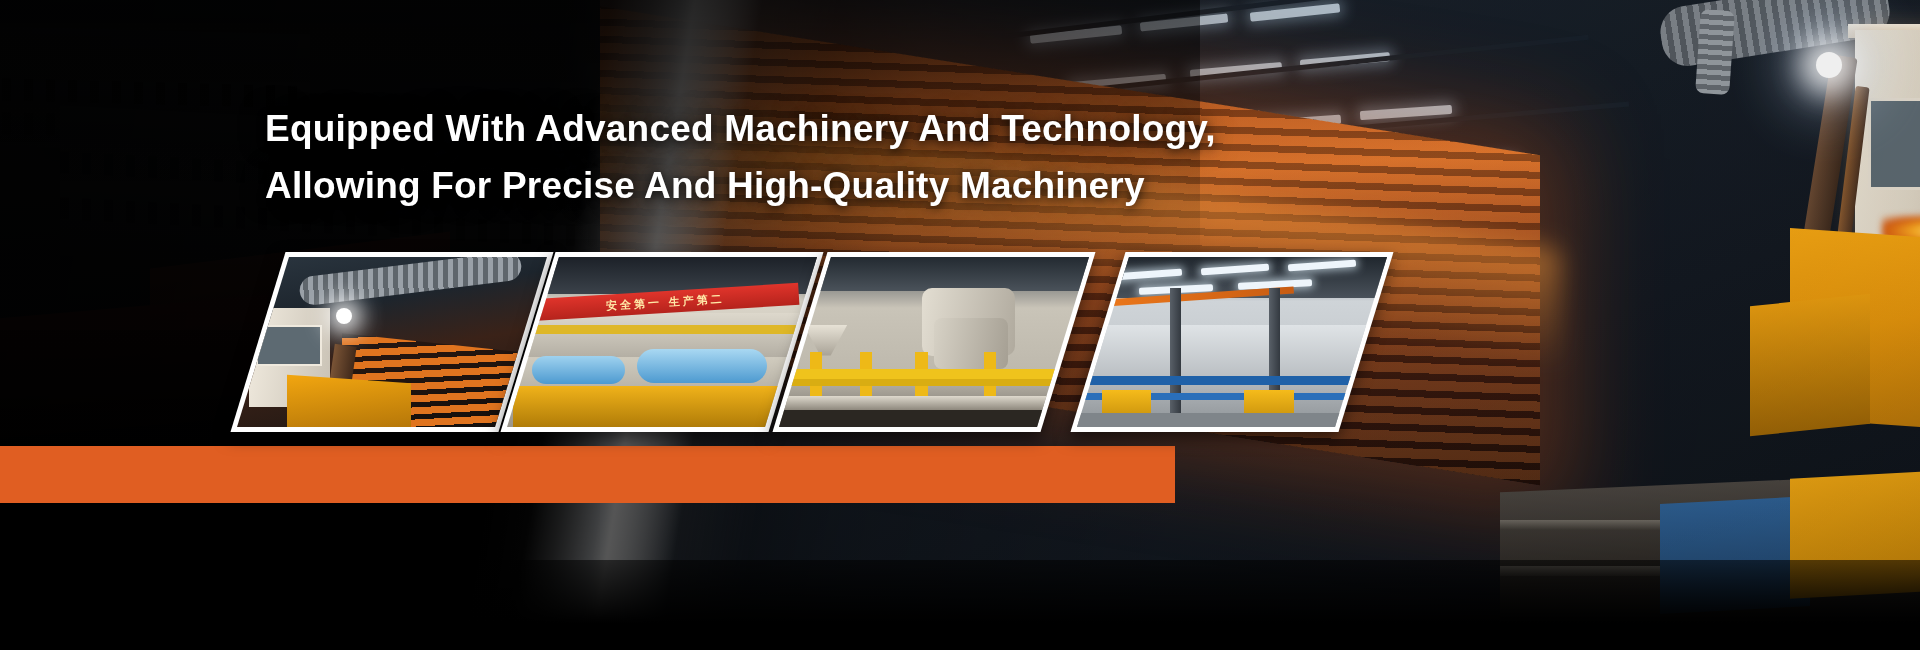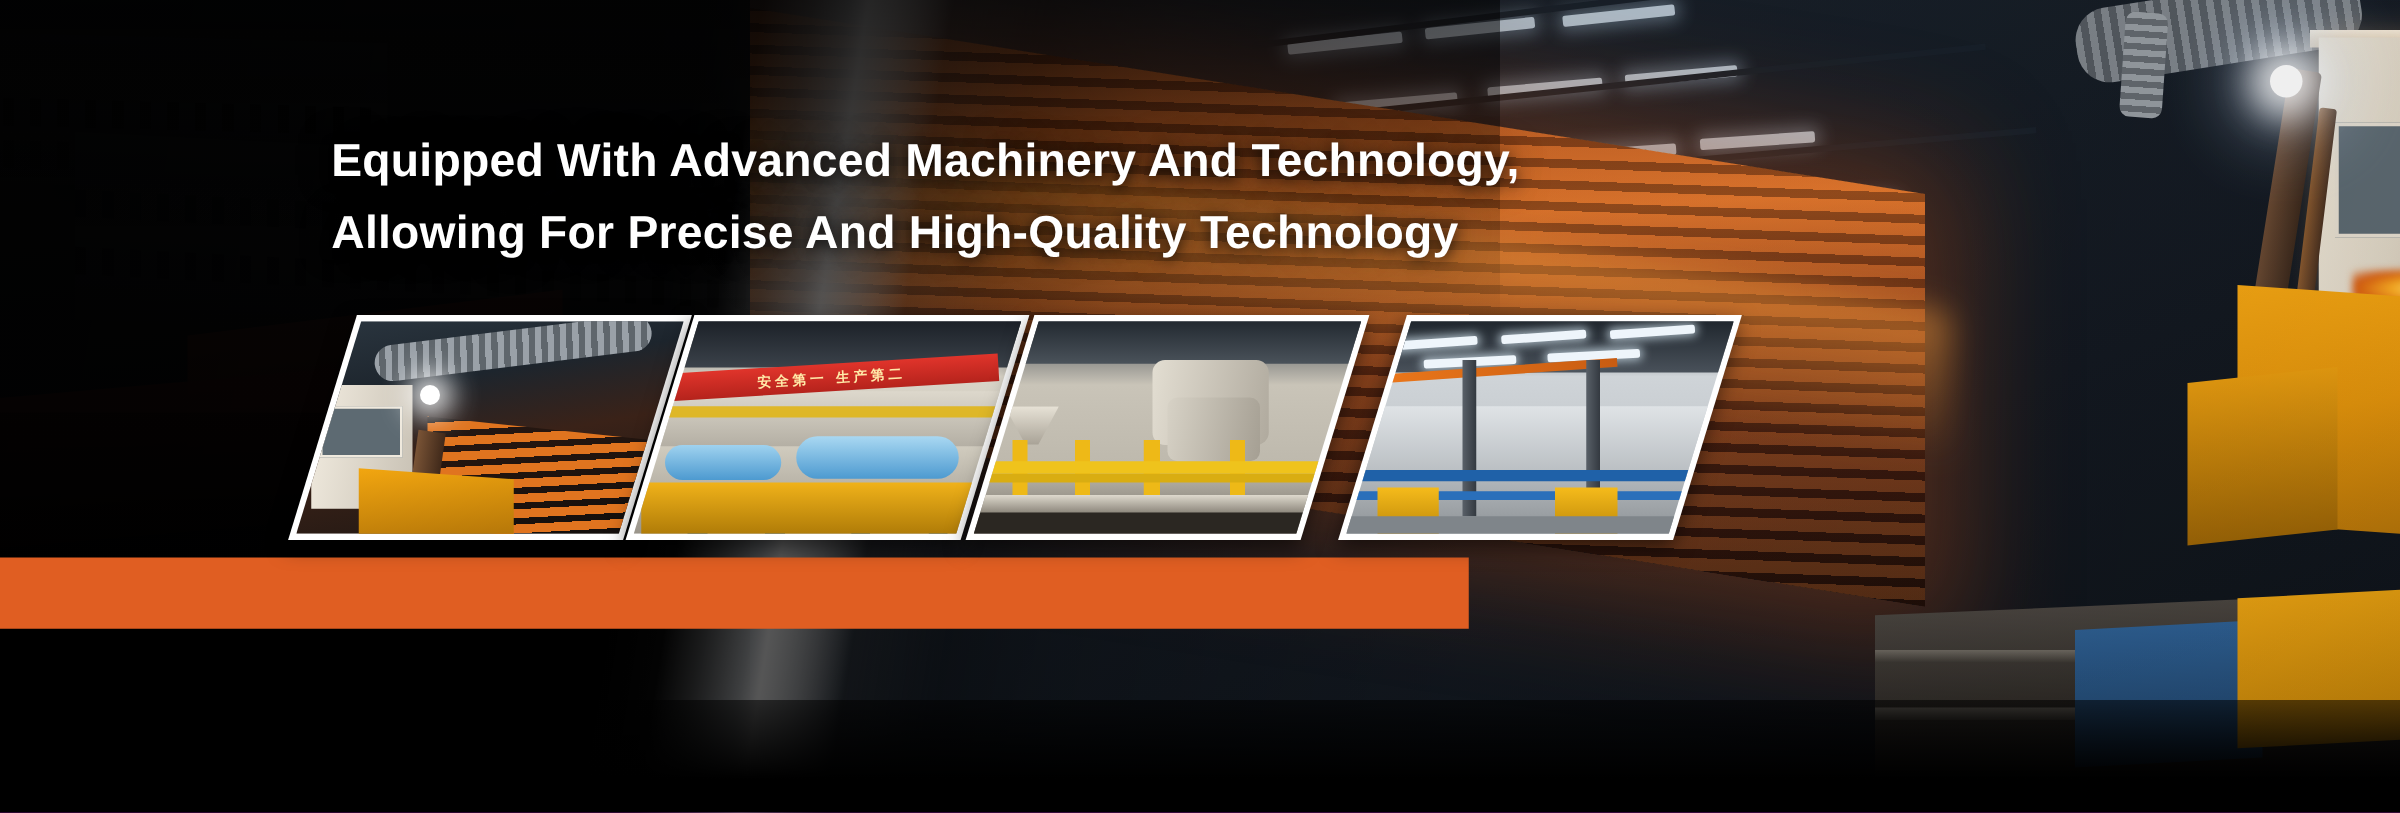--- a/index.html
+++ b/index.html
@@ -1,18 +1,18 @@
 <!DOCTYPE html>
 <html style="--accent: #e05e22;"><head>
 <meta charset="utf-8">
 <style>
   html,body{margin:0;padding:0;background:#000;}
   body{width:1920px;height:650px;overflow:hidden;font-family:"Liberation Sans",sans-serif;}
 
-  .banner{position:relative;width:1920px;height:650px;overflow:hidden;background:#a21caf;}
+  .banner{position:relative;width:1920px;height:650px;overflow:hidden;background:#1d4ed8;}
 
   
   .bg-left{position:absolute;left:0;top:0;width:720px;height:650px;overflow:hidden;
     background:linear-gradient(175deg,#1b1d22 0%,#121316 28%,#0c0c0e 60%,#070708 100%);}
   .bg-left .sky{position:absolute;left:0;top:0;width:100%;height:150px;
     background:linear-gradient(180deg,#23262b 0%,#191b1f 60%,#141519 100%);}
   .bg-left .treeline{position:absolute;left:0;top:108px;width:100%;height:70px;
     background:
       radial-gradient(ellipse 40px 26px at 60px 40px,#0e1610 0%,transparent 70%),
       radial-gradient(ellipse 36px 30px at 140px 36px,#101a12 0%,transparent 70%),
@@ -281,21 +281,21 @@
   <div class="veil"></div>
   <div class="veil-top"></div>
   <div class="fg-dark"></div>
 
   <div class="orange-band">
     <div class="fill"></div>
   </div>
 
   <div class="headline">
     <div class="line">Equipped With Advanced Machinery And Technology,</div>
-    <div class="line">Allowing For Precise And High-Quality Technology</div>
+    <div class="line">Allowing For Precise And High-Quality Machinery</div>
   </div>
 
   <div class="strip">
 
     <div class="thumb" style="left:258px">
       <div class="inner">
         <div class="pic pic1">
           <div class="p1-duct"></div>
           <div class="p1-slab"></div>
           <div class="p1-cab"></div>

